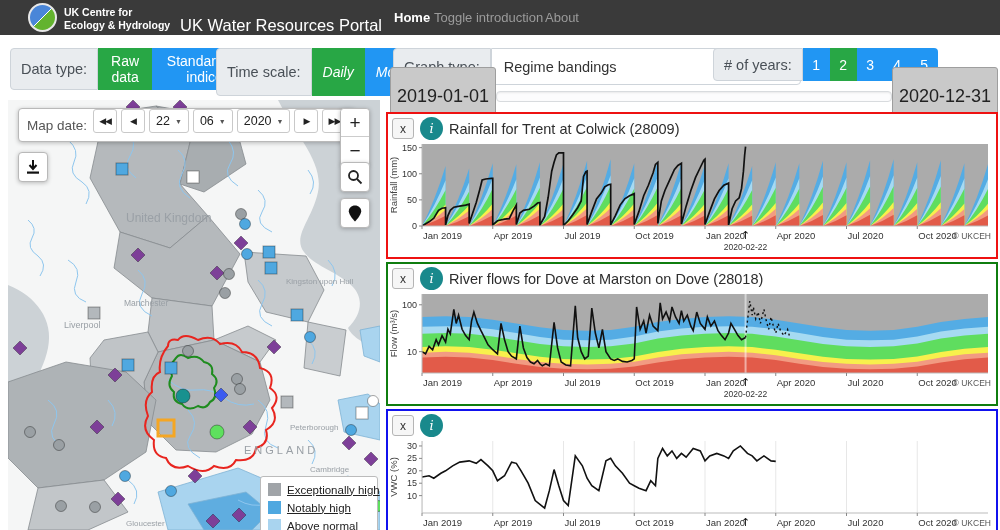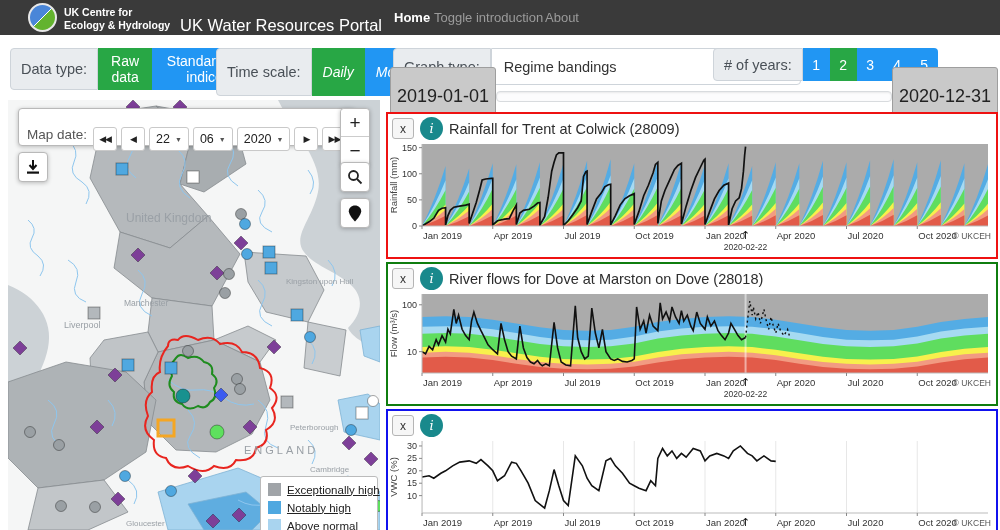--- a/index.html
+++ b/index.html
@@ -50,21 +50,21 @@
   .slider-handle { background:#c9c9c9; border:1px solid #9e9e9e; border-radius:3px; font-size:18px;
     color:#222; padding:18px 6px; white-space:nowrap; cursor:ew-resize; }
   #slider-track { flex:1; height:11px; background:#fcfcfd; border:1px solid #d8dbde; border-radius:4px;
     box-shadow:inset 0 1px 2px rgba(0,0,0,.08); cursor:pointer; }
 
   
   #map { position:absolute; left:8px; top:100px; width:372px; height:430px; background:#f5f6f6; overflow:hidden; }
   #map svg.base { position:absolute; left:0; top:0; }
   .map-ctl { position:absolute; background:#fff; border:1px solid #b9b9b9; border-radius:4px;
     box-shadow:0 1px 4px rgba(0,0,0,.25); }
-  #map-date { left:10px; top:8px; height:34px; display:flex; align-items:flex-start; gap:4px; padding:18px 8px; }
+  #map-date { left:10px; top:8px; height:34px; display:flex; align-items:flex-end; gap:4px; padding:8px 8px; }
   #map-date .md-label { font-size:13.5px; color:#555; margin-right:2px; white-space:nowrap; }
   .md-btn { height:24px; min-width:24px; background:#fff; border:1px solid #c9c9c9; border-radius:3px;
     font-size:9px; color:#222; cursor:pointer; display:flex; align-items:center; justify-content:center;
     font-family:inherit; letter-spacing:-1px; }
   .md-sel { height:24px; background:#fff; border:1px solid #c9c9c9; border-radius:3px; font-size:12.5px;
     color:#222; cursor:pointer; display:flex; align-items:center; gap:5px; padding:0 6px; }
   .md-sel .caret { font-size:7px; color:#555; }
   #zoom-ctl { right:10px; top:8px; width:30px; display:flex; flex-direction:column; }
   #zoom-ctl button { height:28px; background:#fff; border:none; font-size:19px; color:#222; cursor:pointer; font-family:inherit; }
   #zoom-ctl button:first-child { border-bottom:1px solid #ccc; border-radius:4px 4px 0 0; }

